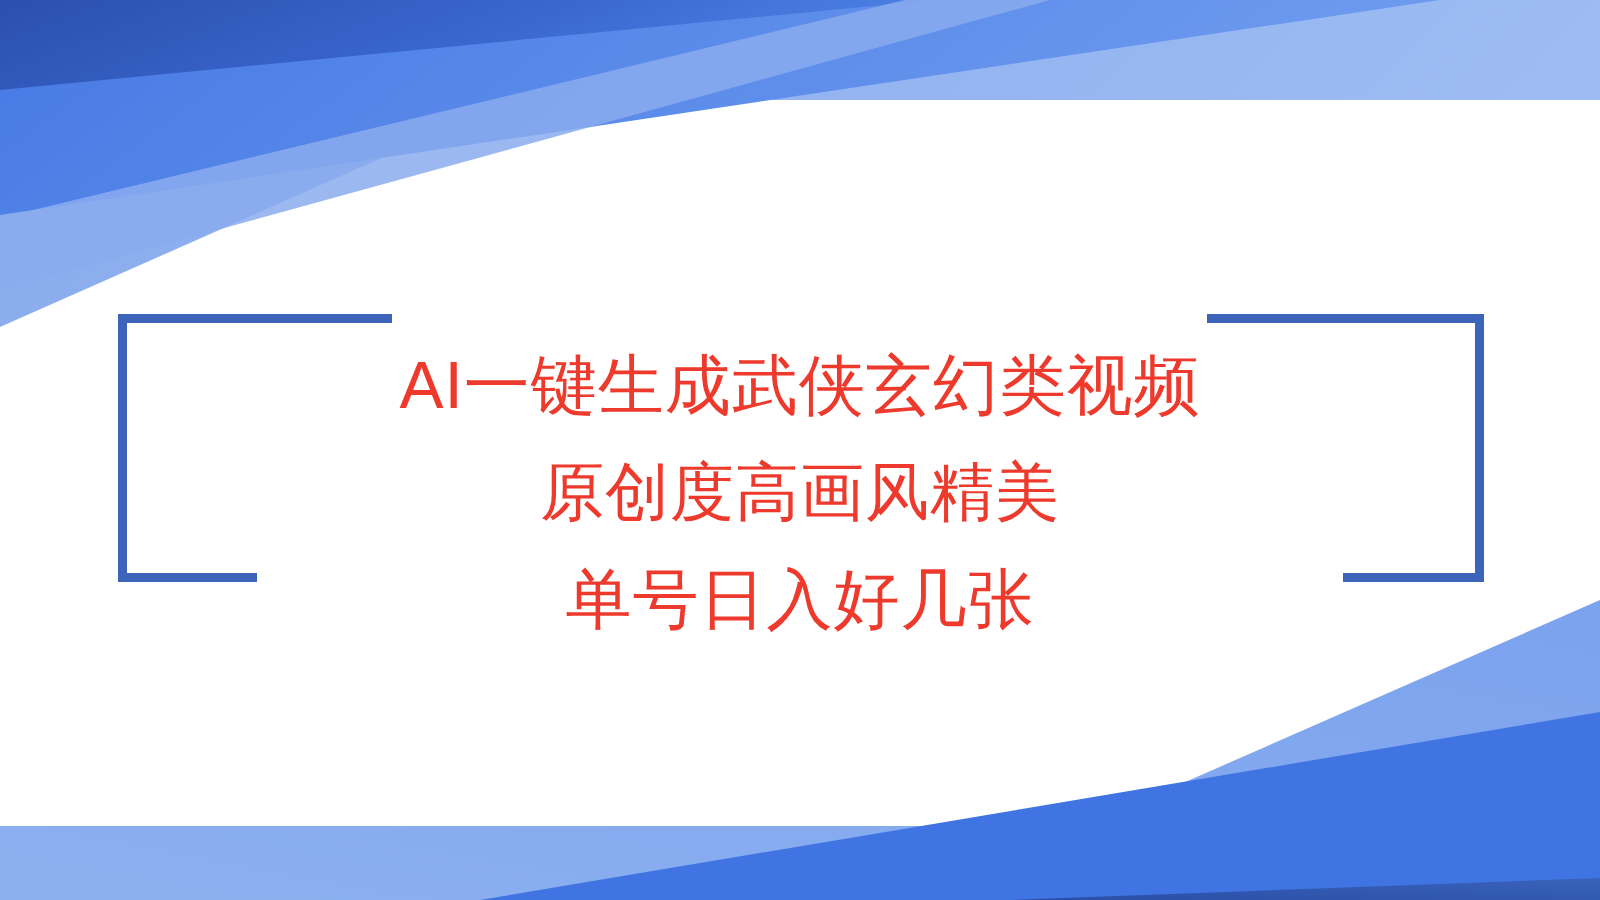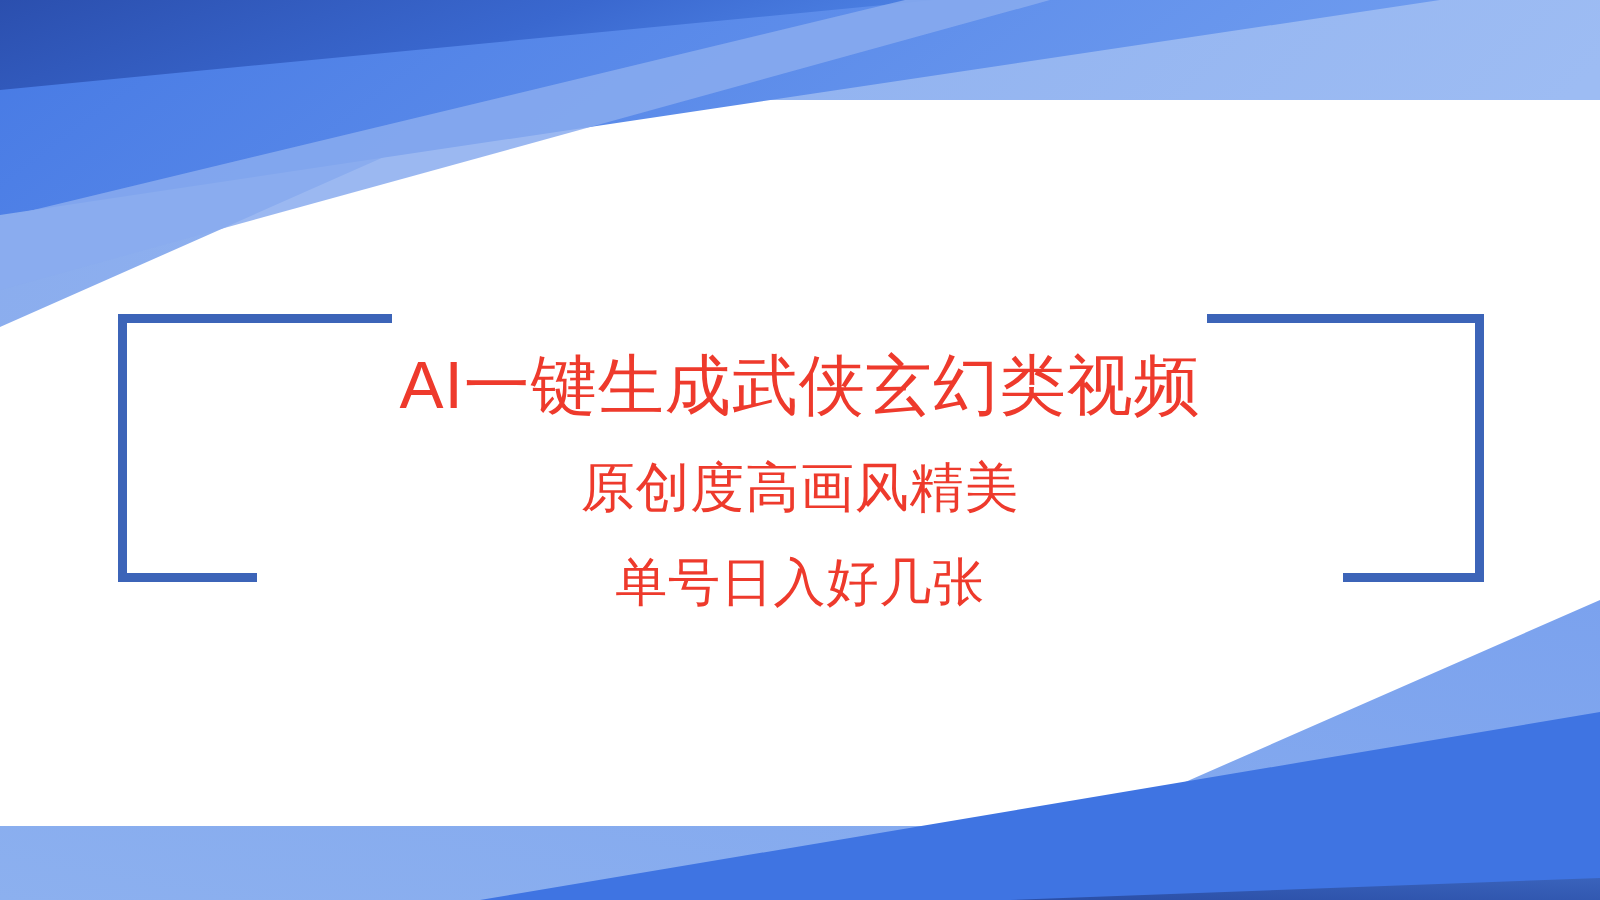--- a/index.html
+++ b/index.html
@@ -49,25 +49,25 @@
     font-weight: 400;
     letter-spacing: 0.015em;
     white-space: nowrap;
     line-height: 1.0;
   }
   #headline-line-1 {
     font-size: 66px;
     margin-bottom: 42px;
   }
   #headline-line-2 {
-    font-size: 54px;
+    font-size: 64px;
     margin-bottom: 42px;
   }
   #headline-line-3 {
-    font-size: 52px;
+    font-size: 66px;
   }
 </style>
 </head>
 <body>
 
 <div id="banner">
 
   <svg id="bg-svg" viewBox="0 0 1600 900" preserveAspectRatio="none">
     <defs>
       <linearGradient id="gradDark" x1="0" y1="0" x2="1" y2="0.25">

